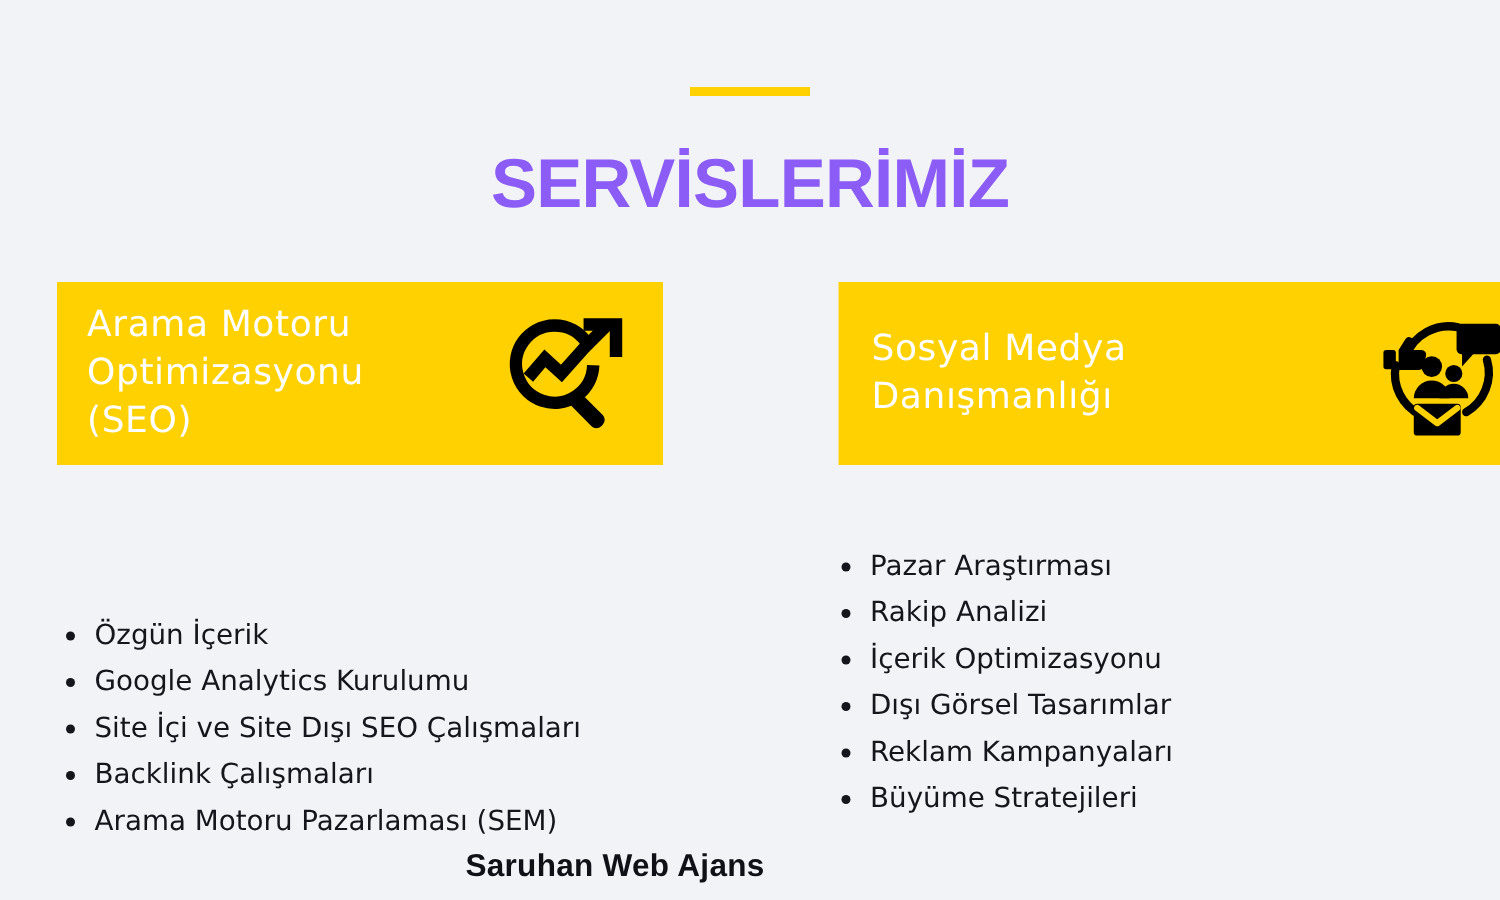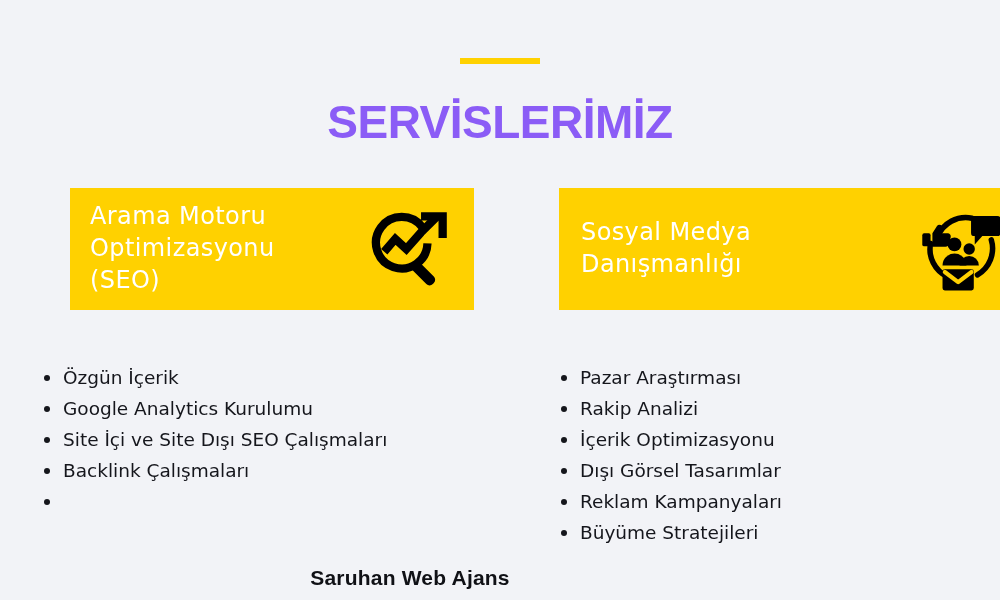--- a/index.html
+++ b/index.html
@@ -51,21 +51,21 @@
   .card {
     position: absolute;
     top: 188px;
     height: 122px;
     background: #FFD100;
     display: flex;
     align-items: center;
     justify-content: space-between;
     box-sizing: border-box;
   }
-  .card-left  { left: 38px;  width: 404px; padding: 0 18px 0 20px; margin-left: 32px; }
+  .card-left  { left: 38px;  width: 404px; padding: 0 18px 0 20px; }
   .card-right { left: 559px; width: 467px; padding: 0 16px 0 22px; }
 
   .card-title {
     font-family: "DejaVu Sans", sans-serif;
     font-weight: normal;
     font-size: 24px;
     line-height: 1.32;
     color: #FFFFFF;
     letter-spacing: 0.4px;
     white-space: pre-line;
@@ -82,21 +82,21 @@
   .card-right .card-icon { width: 100px; height: 92px; }
 
   
   .list {
     position: absolute;
     top: 362px;
     margin: 0;
     padding: 0;
     list-style: none;
   }
-  .list-left  { left: 43px;  width: 470px; }
+  .list-left  { left: 43px;  width: 470px; margin-top: 46px; }
   .list-right { left: 560px; width: 420px; }
 
   .list li {
     position: relative;
     padding-left: 20px;
     font-family: "DejaVu Sans", sans-serif;
     font-size: 18.5px;
     line-height: 31px;
     color: #15161C;
     white-space: nowrap;
@@ -175,21 +175,21 @@
       <rect x="31" y="72" width="34" height="23" rx="2.5" fill="#000000"></rect>
       <polyline points="33.5,75 48,86 62.5,75" fill="none" stroke="#FFD100" stroke-width="4.5" stroke-linejoin="round" stroke-linecap="round"></polyline>
     </svg>
   </div>
 
   <ul class="list list-left">
     <li><span class="bullet"></span><span>Özgün İçerik</span></li>
     <li><span class="bullet"></span><span>Google Analytics Kurulumu</span></li>
     <li><span class="bullet"></span><span>Site İçi ve Site Dışı SEO Çalışmaları</span></li>
     <li><span class="bullet"></span><span>Backlink Çalışmaları</span></li>
-    <li><span class="bullet"></span></li>
+    <li><span class="bullet"></span><span>Arama Motoru Pazarlaması (SEM)</span></li>
   </ul>
 
   <ul class="list list-right">
     <li><span class="bullet"></span><span>Pazar Araştırması</span></li>
     <li><span class="bullet"></span><span>Rakip Analizi</span></li>
     <li><span class="bullet"></span><span>İçerik Optimizasyonu</span></li>
     <li><span class="bullet"></span><span>Dışı Görsel Tasarımlar</span></li>
     <li><span class="bullet"></span><span>Reklam Kampanyaları</span></li>
     <li><span class="bullet"></span><span>Büyüme Stratejileri</span></li>
   </ul>

